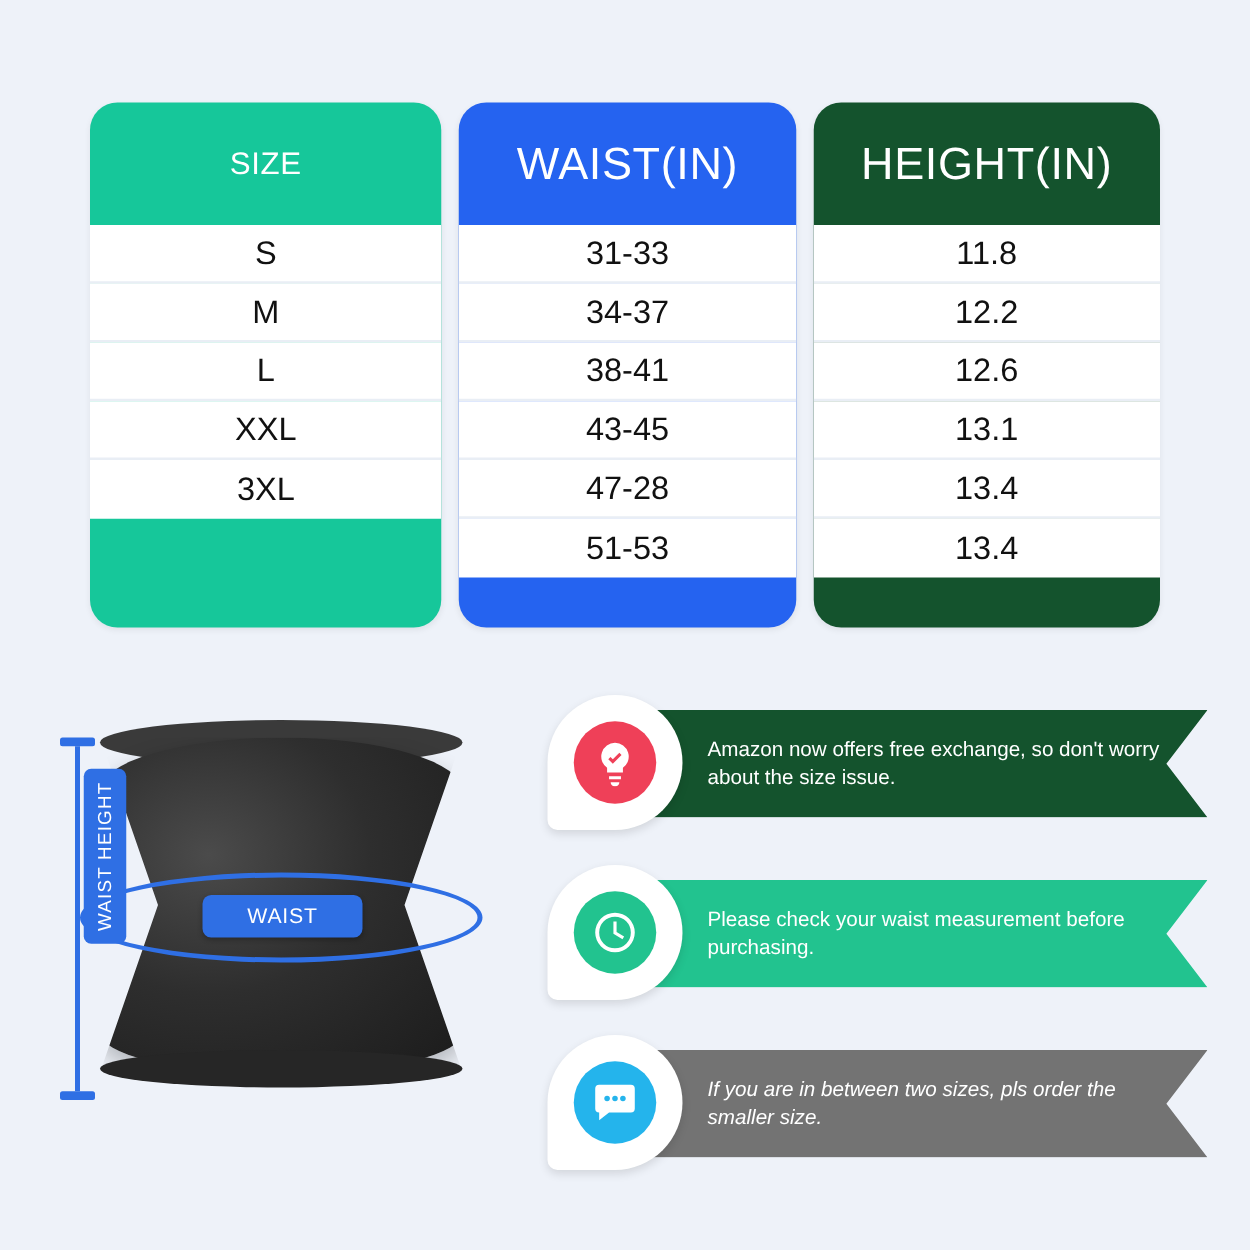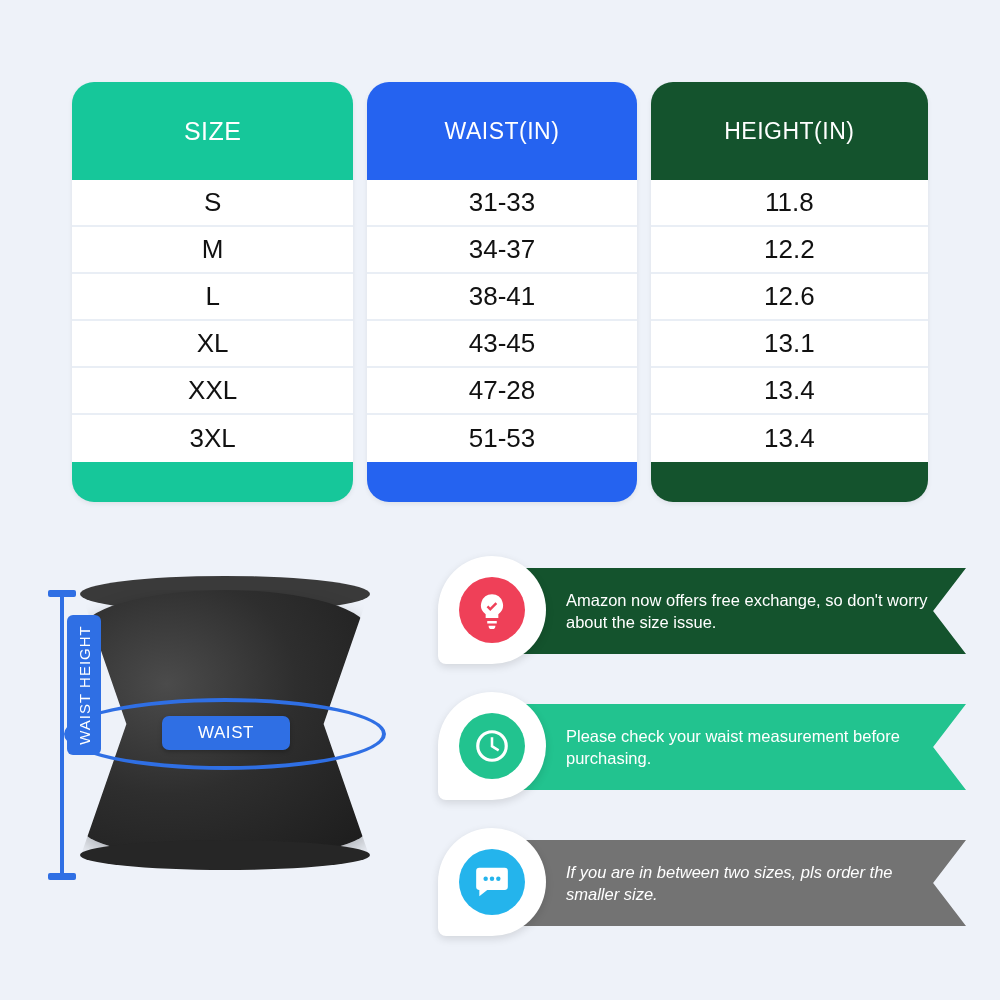--- a/index.html
+++ b/index.html
@@ -29,21 +29,21 @@
   .col.size   { width: 282px; background: #16c79a; }
   .col.waist  { width: 270px; background: #2563f0; }
   .col.height { width: 278px; background: #14532d; }
 
   .col-head {
     height: 98px;
     display: flex;
     align-items: center;
     justify-content: center;
     color: #ffffff;
-    font-size: 23px;
+    font-size: 36px;
     letter-spacing: .5px;
   }
   .col.size .col-head { font-size: 25px; }
   .cells { flex: 1; display: flex; flex-direction: column; padding-bottom: 0; }
   .cell {
     height: 47px;
     background: #ffffff;
     display: flex;
     align-items: center;
     justify-content: center;
@@ -173,21 +173,20 @@
 <div class="page">
 
   <div class="size-table">
 
     <div class="col size">
       <div class="col-head">SIZE</div>
       <div class="cells">
         <div class="cell">S</div>
         <div class="cell">M</div>
         <div class="cell">L</div>
-        <div class="cell">XL</div>
         <div class="cell">XXL</div>
         <div class="cell last">3XL</div>
       </div>
       <div class="col-foot"></div>
     </div>
 
     <div class="col waist">
       <div class="col-head">WAIST(IN)</div>
       <div class="cells">
         <div class="cell">31-33</div>

